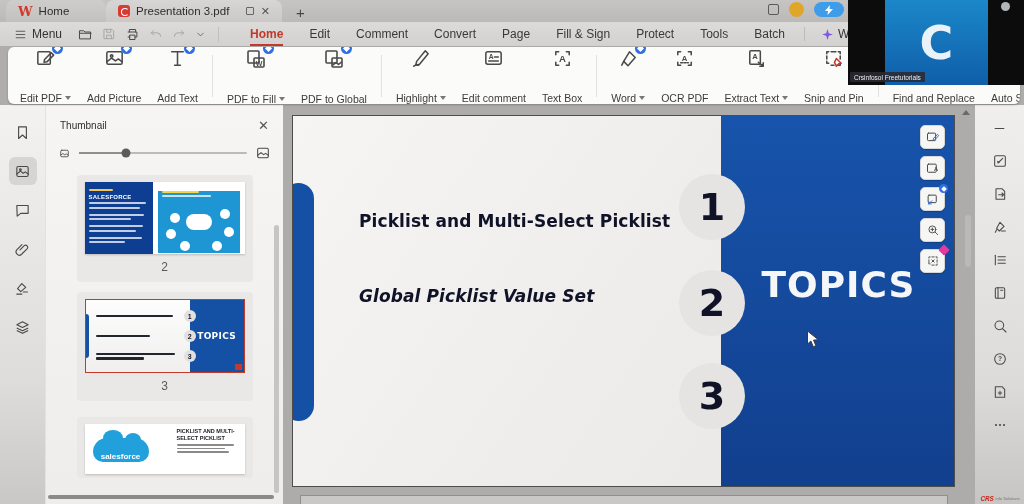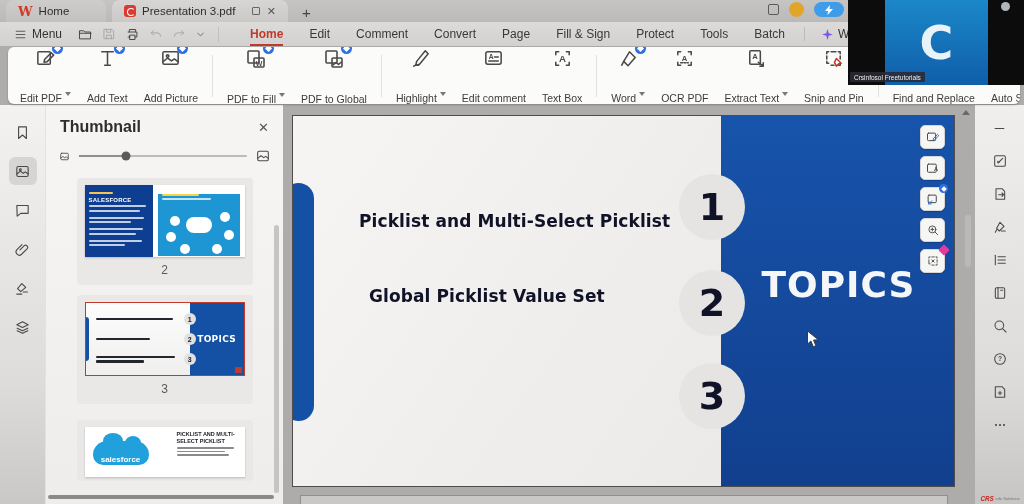--- a/index.html
+++ b/index.html
@@ -4,21 +4,21 @@
 <style>
   * { margin:0; padding:0; box-sizing:border-box; }
   html,body { width:1024px; height:504px; overflow:hidden; }
   body { font-family:"Liberation Sans", sans-serif; background:#aeadac; position:relative; }
 
   
   .titlebar { position:absolute; left:0; top:0; width:1024px; height:22px;
     background:linear-gradient(#c7c5c4,#bcbab9); display:flex; align-items:flex-end; z-index:5; }
   .tab { height:22px; display:flex; align-items:center; gap:6px; padding:0 12px; font-size:11.5px; color:#2e2d2c; }
   .tab.home { background:linear-gradient(#cfcdcc,#c3c1c0); border-radius:8px 8px 0 0; margin-left:6px; width:100px; }
-  .tab.doc  { background:linear-gradient(#d8d6d5,#cbc9c8); border-radius:8px 8px 0 0; margin-left:6px; width:176px; }
+  .tab.doc  { background:linear-gradient(#d8d6d5,#cbc9c8); border-radius:8px 8px 0 0; width:176px; }
   .wps-logo { color:#cf3a2b; font-weight:bold; font-size:13px; font-family:"DejaVu Serif",serif; }
   .pdf-ico { width:12px; height:12px; border-radius:3px; background:#d93a31; position:relative; flex:none; }
   .pdf-ico::after{ content:""; position:absolute; left:3px; top:3px; width:6px; height:6px; border:1.4px solid #fff; border-radius:50%; border-right-color:transparent; }
   .tab-glyphs { margin-left:auto; display:flex; gap:7px; align-items:center; color:#555; }
   .sq-ico { width:8px; height:8px; border:1.2px solid #666; border-radius:1px; }
   .x-ico  { font-size:11px; color:#555; line-height:1; }
   .newtab { font-size:15px; color:#444; margin-left:14px; line-height:18px; }
   .tb-right { position:absolute; right:180px; top:2px; display:flex; align-items:center; gap:10px; }
   .frame-ico { width:11px; height:11px; border:1.3px solid #5a5a5a; border-radius:2px; }
   .avatar-dot { width:15px; height:15px; border-radius:50%; background:#e0a62a; }
@@ -35,21 +35,21 @@
   .menu-item.active::after { content:""; position:absolute; left:13px; right:13px; bottom:-2px; height:2px; background:#c0392b; }
   .menu-sep { width:1px; height:14px; background:#bdbbba; margin:0 6px; }
   .ai-item { display:flex; align-items:center; gap:4px; font-size:12px; color:#333; padding:3px 10px; }
 
   
   .toolpanel { position:absolute; left:8px; top:47px; width:1012px; height:57px; background:#fbfbfa;
     border-radius:6px; box-shadow:0 1px 2px rgba(0,0,0,.25); display:flex; align-items:center; padding:0 4px; overflow:hidden; z-index:3; }
   .tbtn { display:flex; flex-direction:column; align-items:center; justify-content:center; gap:2px;
     padding:0 8px; height:52px; flex:none; }
   .tbtn .icw { position:relative; height:26px; display:flex; align-items:flex-end; }
-  .tlabel { font-size:10.5px; color:#3c3b3a; white-space:nowrap; display:flex; align-items:flex-start;margin-top:20px; }
+  .tlabel { font-size:10.5px; color:#3c3b3a; white-space:nowrap; display:flex; align-items:center;margin-top:20px; }
   .caret { display:inline-block; width:0; height:0; border-left:3px solid transparent; border-right:3px solid transparent; border-top:4px solid #777; margin-left:3px; }
   .tdiv { width:1px; height:42px; background:#e2e1e0; margin:0 6px; flex:none; }
   .badge { position:absolute; top:-4px; right:-6px; width:11px; height:11px; border-radius:50%; background:#2f6fe4; display:flex; align-items:center; justify-content:center; }
   .badge i { width:5px; height:5px; background:#fff; transform:rotate(45deg); display:block; }
   svg.ic { stroke:#4a4a4a; fill:none; stroke-width:1.6; stroke-linecap:round; stroke-linejoin:round; }
   svg.ic text { stroke:none; fill:#4a4a4a; font-family:"Liberation Sans",sans-serif; font-weight:bold; }
 
   
   .voverlay { position:absolute; left:848px; top:0; width:176px; height:85px; background:#0c0c0c; z-index:50; }
   .vavatar { position:absolute; left:37px; top:0; width:103px; height:85px;
@@ -61,21 +61,21 @@
 
   
   .leftstrip { position:absolute; left:0; top:105px; width:45px; height:399px;
     background:linear-gradient(#f3f2f1,#dddcdb 70%,#c9c8c7); display:flex; flex-direction:column; align-items:center; gap:11px; padding-top:13px; z-index:2; }
   .lsbtn { width:28px; height:28px; display:flex; align-items:center; justify-content:center; border-radius:6px; }
   .lsbtn.active { background:#d7d5d4; }
 
   .thumbpanel { position:absolute; left:45px; top:105px; width:238px; height:399px;
     background:linear-gradient(#f6f5f4,#eeedec); border-left:1px solid #e3e2e1; z-index:2; overflow:hidden; }
   .tp-head { display:flex; align-items:center; justify-content:space-between; padding:13px 14px 6px 14px; }
-  .tp-title { font-size:16px; color:#2f2e2d;font-weight:bold; }
+  .tp-title { font-size:10px; color:#2f2e2d; }
   .tp-close { font-size:13px; color:#555; }
   .tp-zoom { display:flex; align-items:center; gap:8px; padding:6px 12px 4px 12px; }
   .slider { flex:1; height:2px; background:#bcbbba; border-radius:2px; position:relative; }
   .slider .fill { position:absolute; left:0; top:0; height:2px; width:28%; background:#8f8e8d; }
   .slider .knob { position:absolute; left:28%; top:50%; width:9px; height:9px; border-radius:50%; background:#5c5b5a; transform:translate(-50%,-50%); }
   .card { width:176px; margin:10px auto 0 auto; background:#e9e8e7; border-radius:4px; padding:7px 8px 4px 8px; }
   .pagenum { text-align:center; font-size:12px; color:#5a5958; padding:6px 0 4px 0; }
   .mini { position:relative; width:100%; background:#fff; overflow:hidden; }
   
   .m2 { height:72px; display:flex; box-shadow:0 1px 2px rgba(0,0,0,.2); }
@@ -113,21 +113,21 @@
   
   .docarea { position:absolute; left:283px; top:105px; width:692px; height:399px; background:#adacab; overflow:hidden; z-index:1; }
   .page { position:absolute; left:9px; top:10px; width:663px; height:372px;
     background:linear-gradient(125deg,#f6f5f4 0%,#efeeec 45%,#e7e6e4 100%); border:1px solid #4e4d4c; overflow:hidden; }
   .accent-bar { position:absolute; left:-10px; top:67px; width:31px; height:238px; background:#1451a5; border-radius:16px; }
   .bluepanel { position:absolute; left:428px; top:0; width:235px; height:100%; background:linear-gradient(180deg,#1754ab,#123f8e); }
   .topics-word { position:absolute; left:0; top:148px; width:100%; text-align:center; color:#f5f6f8;
     font-size:36px; font-weight:800; letter-spacing:1px; font-family:"DejaVu Sans",sans-serif; }
   .topic-text { position:absolute; color:#101328; font-weight:800; font-size:17px; line-height:1.4; font-family:"DejaVu Sans",sans-serif; letter-spacing:.1px; }
   .tt1 { left:66px; top:94px; width:340px; }
-  .tt2 { left:76px; top:169px; width:340px; }
+  .tt2 { left:66px; top:169px; width:340px;font-style:italic; }
   .tt3 { left:66px; top:241px; width:318px; }
   .numcirc { position:absolute; left:386px; width:66px; height:66px; border-radius:50%; background:#e5e4e2;
     display:flex; align-items:center; justify-content:center; font-size:38px; font-weight:800; color:#101328; font-family:"DejaVu Sans",sans-serif; z-index:2; }
   .nc1 { top:58px; } .nc2 { top:154px; } .nc3 { top:247px; }
   .floattools { position:absolute; left:637px; top:20px; display:flex; flex-direction:column; gap:7px; }
   .ftbtn { width:25px; height:24px; background:#f6f6f5; border:1px solid #d7d6d5; border-radius:5px;
     display:flex; align-items:center; justify-content:center; position:relative; box-shadow:0 1px 1px rgba(0,0,0,.2); }
   .fbadge { position:absolute; top:-4px; right:-4px; width:9px; height:9px; border-radius:50%; background:#2f6fe4; display:flex; align-items:center; justify-content:center; }
   .fbadge i { width:4px; height:4px; background:#fff; transform:rotate(45deg); display:block; }
   .fstar { position:absolute; top:-4px; right:-4px; width:8px; height:8px; background:#e23a9e; transform:rotate(45deg); border-radius:1px; }
@@ -233,40 +233,40 @@
         </span>
       </span>
     <span class="tlabel">
         <span>Edit PDF</span>
         <span class="caret"></span>
       </span>
   </div>
   <div class="tbtn">
     <span class="icw">
         <svg class="ic" width="23" height="23" viewBox="0 0 24 24">
-          <path d="M6 5h12M12 5v14M9 19h6"></path>
-        </svg>
-        <span class="badge">
-          <i></i>
-        </span>
-      </span>
-    <span class="tlabel">Add Text</span>
-  </div>
-  <div class="tbtn">
-    <span class="icw">
-        <svg class="ic" width="23" height="23" viewBox="0 0 24 24">
           <rect x="4" y="5" width="16" height="13" rx="1.5"></rect>
           <circle cx="9" cy="9.5" r="1.3"></circle>
           <path d="M4 15.5l5-4 4 3 3-2 4 3"></path>
         </svg>
         <span class="badge">
           <i></i>
         </span>
       </span>
     <span class="tlabel">Add Picture</span>
+  </div>
+  <div class="tbtn">
+    <span class="icw">
+        <svg class="ic" width="23" height="23" viewBox="0 0 24 24">
+          <path d="M6 5h12M12 5v14M9 19h6"></path>
+        </svg>
+        <span class="badge">
+          <i></i>
+        </span>
+      </span>
+    <span class="tlabel">Add Text</span>
   </div>
   <div class="tdiv"></div>
   <div class="tbtn">
     <span class="icw">
         <svg class="ic" width="24" height="24" viewBox="0 0 24 24">
           <rect x="4" y="4" width="11" height="12" rx="1"></rect>
           <rect x="10" y="11" width="10" height="9" rx="1"></rect>
           <text x="15" y="18.5" font-size="7" text-anchor="middle">W</text>
         </svg>
         <span class="badge">

